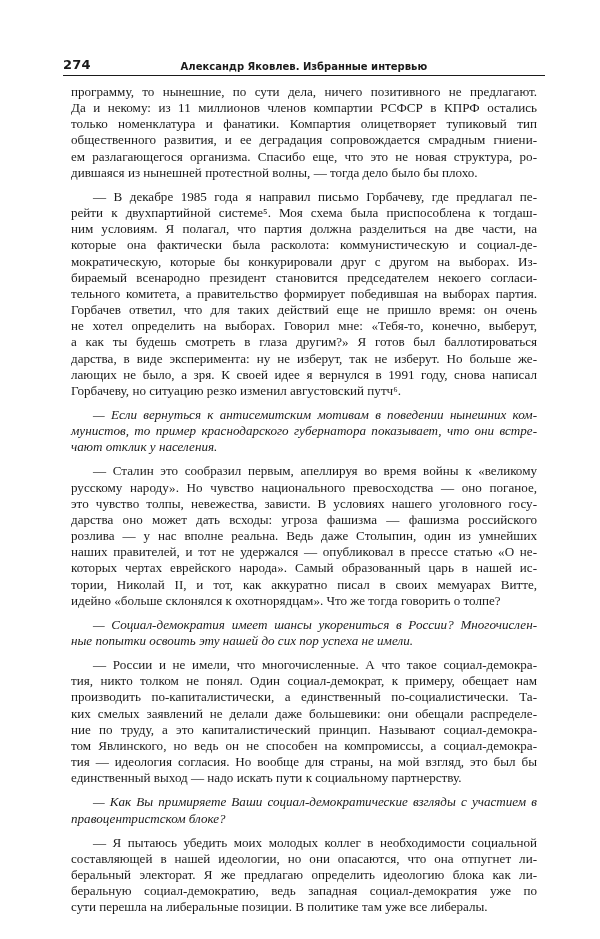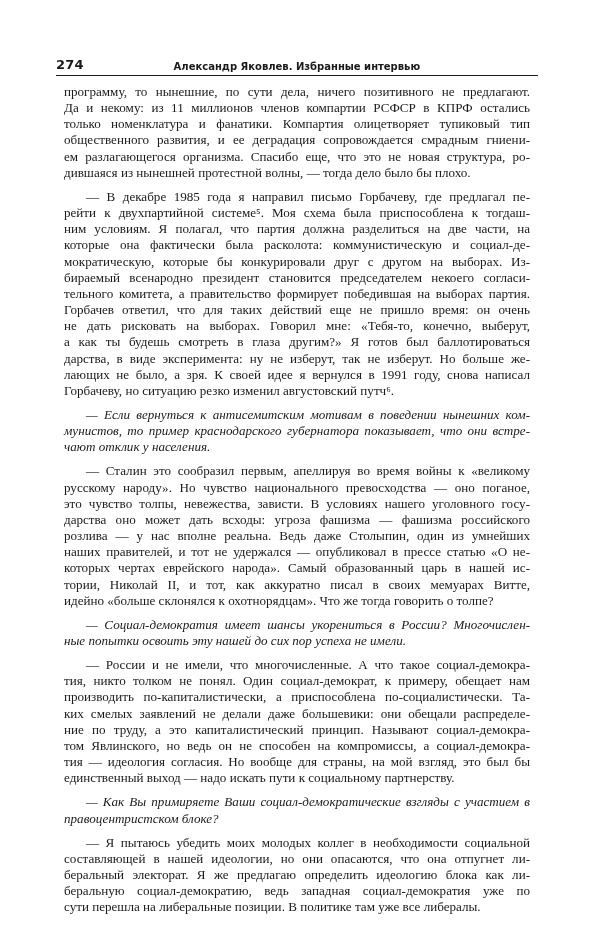--- a/index.html
+++ b/index.html
@@ -1,17 +1,17 @@
 <!DOCTYPE html>
 <html><head>
 <meta charset="utf-8">
 <style>
   html, body { margin: 0; padding: 0; background: #ffffff; }
   body { width: 600px; height: 939px; position: relative; overflow: hidden; }
-  .page { position: absolute; left: 56px; top: 52px; width: 482px; }
+  .page { position: absolute; left: 63px; top: 52px; width: 482px; }
   .running-head {
     display: flex; align-items: flex-end; justify-content: space-between;
     border-bottom: 1.2px solid #1a1a1a; padding-bottom: 3px; height: 20px;
     font-family: "DejaVu Sans", sans-serif; color: #1a1a1a;
   }
   .page-number { font-size: 13px; font-weight: 600; letter-spacing: 0.2px; }
   .header-title { font-size: 10px; font-weight: 600; flex: 1; text-align: center; padding-right: 28px; }
   .body-text {
     margin-top: 6px;
     font-family: "Liberation Serif", serif; font-size: 13.1px; line-height: 16.15px;
@@ -42,21 +42,21 @@
       </div>
       <div class="para">
         <span class="line" style="padding-left: 22px;">— В декабре 1985 года я направил письмо Горбачеву, где предлагал пе-</span>
         <span class="line">рейти к двухпартийной системе⁵. Моя схема была приспособлена к тогдаш-</span>
         <span class="line">ним условиям. Я полагал, что партия должна разделиться на две части, на</span>
         <span class="line">которые она фактически была расколота: коммунистическую и социал-де-</span>
         <span class="line">мократическую, которые бы конкурировали друг с другом на выборах. Из-</span>
         <span class="line">бираемый всенародно президент становится председателем некоего согласи-</span>
         <span class="line">тельного комитета, а правительство формирует победившая на выборах партия.</span>
         <span class="line">Горбачев ответил, что для таких действий еще не пришло время: он очень</span>
-        <span class="line">не дать рисковать на выборах. Говорил мне: «Тебя-то, конечно, выберут,</span>
+        <span class="line">не хотел определить на выборах. Говорил мне: «Тебя-то, конечно, выберут,</span>
         <span class="line">а как ты будешь смотреть в глаза другим?» Я готов был баллотироваться</span>
         <span class="line">дарства, в виде эксперимента: ну не изберут, так не изберут. Но больше же-</span>
         <span class="line">лающих не было, а зря. К своей идее я вернулся в 1991 году, снова написал</span>
         <span class="line last">Горбачеву, но ситуацию резко изменил августовский путч⁶.</span>
       </div>
       <div class="para question">
         <span class="line" style="padding-left: 22px;">— Если вернуться к антисемитским мотивам в поведении нынешних ком-</span>
         <span class="line">мунистов, то пример краснодарского губернатора показывает, что они встре-</span>
         <span class="line last">чают отклик у населения.</span>
       </div>
@@ -71,21 +71,21 @@
         <span class="line">тории, Николай II, и тот, как аккуратно писал в своих мемуарах Витте,</span>
         <span class="line last">идейно «больше склонялся к охотнорядцам». Что же тогда говорить о толпе?</span>
       </div>
       <div class="para question">
         <span class="line" style="padding-left: 22px;">— Социал-демократия имеет шансы укорениться в России? Многочислен-</span>
         <span class="line last">ные попытки освоить эту нашей до сих пор успеха не имели.</span>
       </div>
       <div class="para">
         <span class="line" style="padding-left: 22px;">— России и не имели, что многочисленные. А что такое социал-демокра-</span>
         <span class="line">тия, никто толком не понял. Один социал-демократ, к примеру, обещает нам</span>
-        <span class="line">производить по-капиталистически, а приспособлена по-социалистически. Та-</span>
+        <span class="line">производить по-капиталистически, а единственный по-социалистически. Та-</span>
         <span class="line">ких смелых заявлений не делали даже большевики: они обещали распределе-</span>
         <span class="line">ние по труду, а это капиталистический принцип. Называют социал-демокра-</span>
         <span class="line">том Явлинского, но ведь он не способен на компромиссы, а социал-демокра-</span>
         <span class="line">тия — идеология согласия. Но вообще для страны, на мой взгляд, это был бы</span>
         <span class="line last">единственный выход — надо искать пути к социальному партнерству.</span>
       </div>
       <div class="para question">
         <span class="line" style="padding-left: 22px;">— Как Вы примиряете Ваши социал-демократические взгляды с участием в</span>
         <span class="line last">правоцентристском блоке?</span>
       </div>

